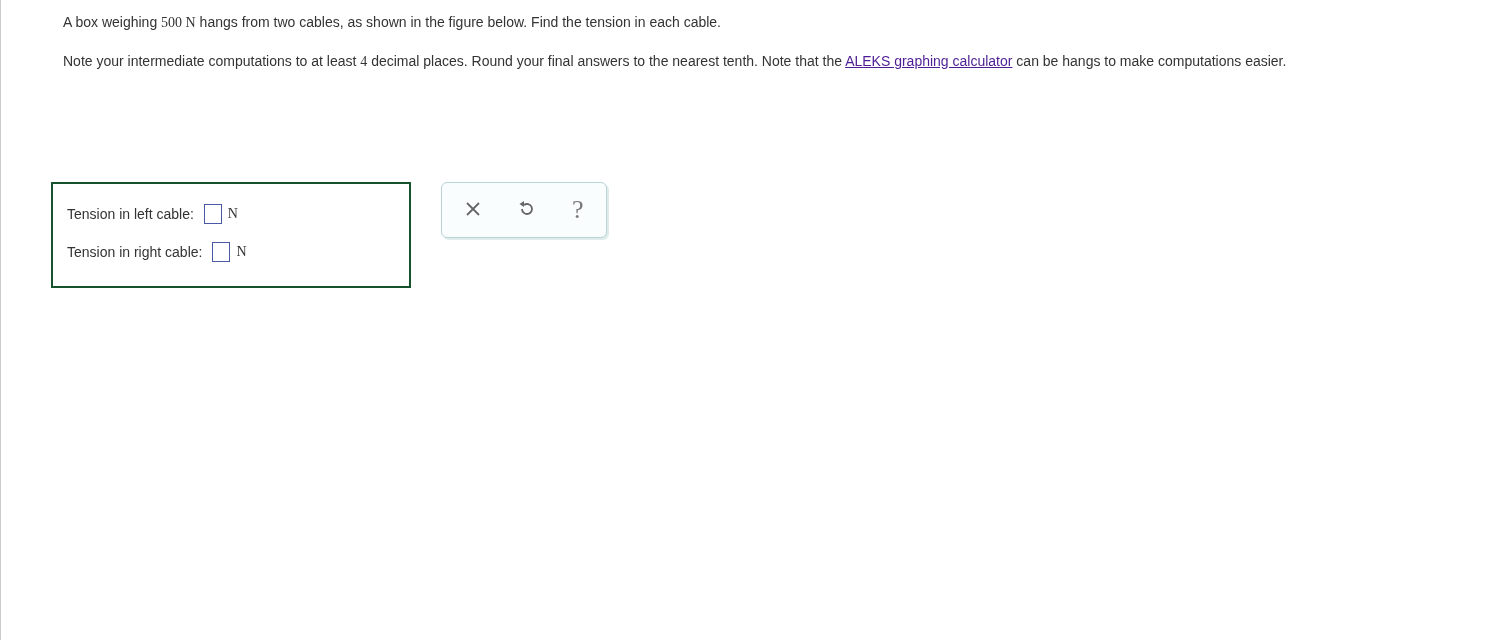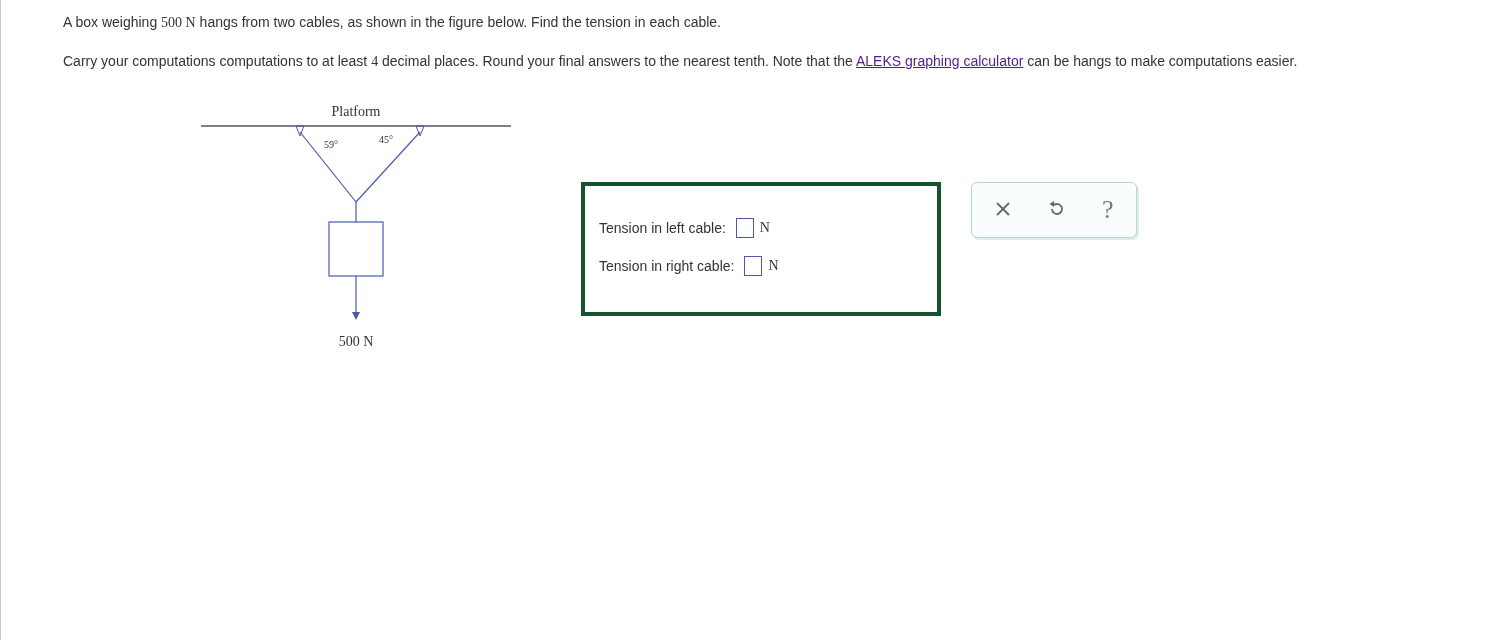--- a/index.html
+++ b/index.html
@@ -18,22 +18,22 @@
   .link { color: #4c1d95; text-decoration: underline; }
   .content-row {
     display: flex;
     align-items: flex-start;
     gap: 60px;
     margin-top: 30px;
   }
   .diagram-col { margin-left: 140px; }
   .answer-col { margin-top: 80px; }
   .answer-box {
-    border: 4px solid #14532d;
-    padding: 28px 14px;
+    border: 2px solid #14532d;
+    padding: 16px 14px;
     width: 360px;
   }
   .ans-row { display:flex; align-items:center; margin: 4px 0 18px 0; }
   .ans-row:last-child { margin-bottom: 8px; }
   .ans-label { margin-right: 6px; }
   .ans-input {
     width: 18px; height: 20px;
     border: 1px solid #4a5aa8;
     background: #fff;
     text-align: center;
@@ -65,52 +65,24 @@
   .diagram svg { display:block; }
 </style>
 </head>
 <body>
 
 <p class="paragraph">
   <span>A box weighing </span><span class="num">500 N</span><span> hangs from two cables, as shown in the figure below. Find the tension in each cable.</span>
 </p>
 
 <p class="paragraph">
-  <span>Carry your computations computations to at least </span><span class="num">4</span><span> decimal places. Round your final answers to the nearest tenth. Note that the </span><a href="#" class="link">ALEKS graphing calculator</a><span> can be hangs to make computations easier.</span>
+  <span>Note your intermediate computations to at least </span><span class="num">4</span><span> decimal places. Round your final answers to the nearest tenth. Note that the </span><a href="#" class="link">ALEKS graphing calculator</a><span> can be hangs to make computations easier.</span>
 </p>
 
 <div class="content-row">
-  <div class="diagram-col">
-    <div class="diagram">
-      <svg width="330" height="260" viewBox="0 0 330 260">
-
-        <text x="165" y="14" text-anchor="middle" font-family="Verdana" font-size="14" fill="#333">Platform</text>
-
-        <line x1="10" y1="24" x2="320" y2="24" stroke="#000" stroke-width="1.2"></line>
-
-        <polygon points="105,24 113,24 109,34" fill="none" stroke="#4a5aa8" stroke-width="1"></polygon>
-        <polygon points="225,24 233,24 229,34" fill="none" stroke="#4a5aa8" stroke-width="1"></polygon>
-
-        <line x1="109" y1="30" x2="165" y2="100" stroke="#4a5aa8" stroke-width="1.2"></line>
-        <line x1="229" y1="30" x2="165" y2="100" stroke="#4a5aa8" stroke-width="1.2"></line>
-
-        <text x="133" y="46" font-family="Verdana" font-size="10" fill="#333">59°</text>
-        <text x="188" y="41" font-family="Verdana" font-size="10" fill="#333">45°</text>
-
-        <line x1="165" y1="100" x2="165" y2="120" stroke="#4a5aa8" stroke-width="1.2"></line>
-
-        <rect x="138" y="120" width="54" height="54" fill="none" stroke="#4a5aa8" stroke-width="1.2"></rect>
-
-        <line x1="165" y1="174" x2="165" y2="214" stroke="#4a5aa8" stroke-width="1.2"></line>
-        <polygon points="165,218 161,210 169,210" fill="#4a5aa8"></polygon>
-
-        <text x="165" y="244" text-anchor="middle" font-family="Georgia,serif" font-size="14" fill="#333">500 N</text>
-      </svg>
-    </div>
-  </div>
 
   <div class="answer-col">
     <div style="display:flex;align-items:flex-start;">
       <div class="answer-box">
         <div class="ans-row">
           <span class="ans-label">Tension in left cable:</span>
           <input class="ans-input" type="text" style="">
           <span class="ans-unit">N</span>
         </div>
         <div class="ans-row">

